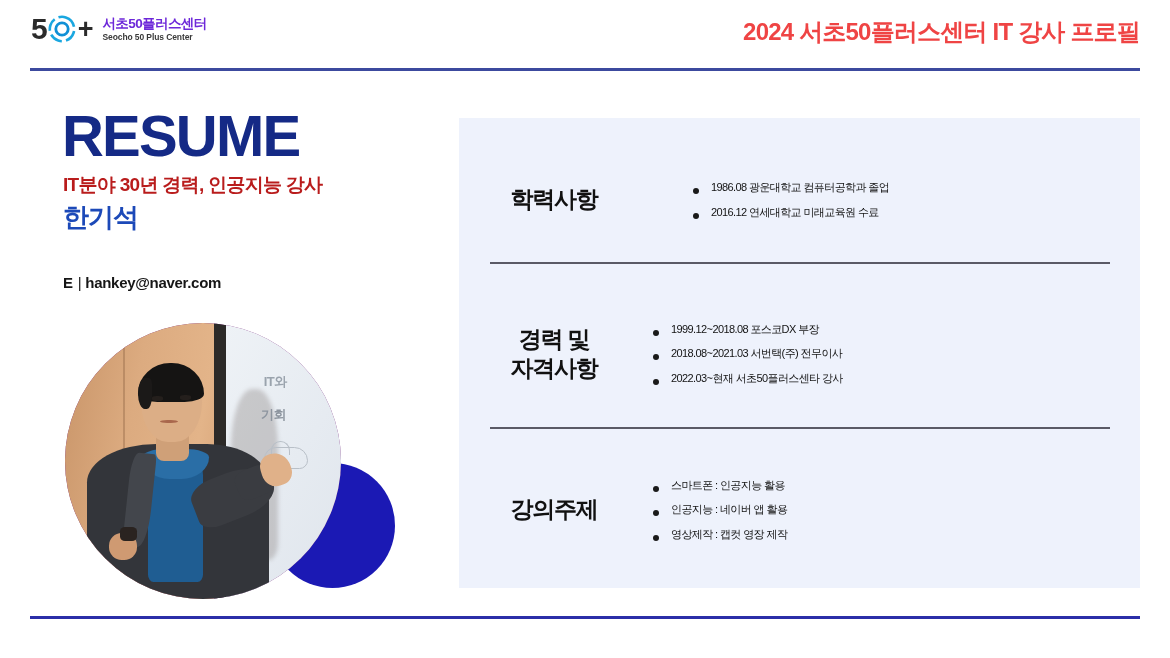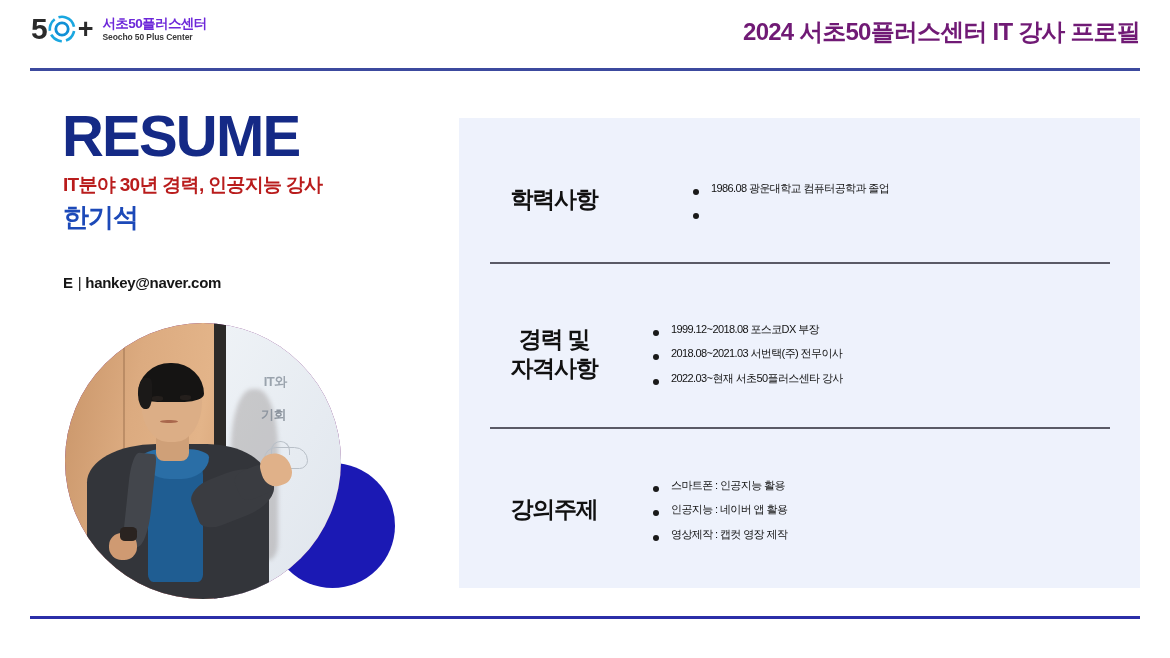--- a/index.html
+++ b/index.html
@@ -78,21 +78,21 @@
     color: #3a3a3a;
     letter-spacing: -0.1px;
     line-height: 1.3;
   }
   .header-title {
     position: absolute;
     right: 30px;
     top: 16px;
     font-size: 24px;
     font-weight: 700;
-    color: #701a75;
+    color: #ef4444;
     letter-spacing: -0.8px;
     white-space: nowrap;
   }
   .rule-top {
     position: absolute;
     left: 30px;
     top: 68px;
     width: 1110px;
     height: 3px;
     background: #3c4a9e;
@@ -554,20 +554,21 @@
 
     <div class="section section-1">
       <div class="section-label">학력사항</div>
       <div class="section-items">
         <div class="bullet-row">
           <span class="bullet-dot"></span>
           <span class="bullet-text">1986.08 광운대학교 컴퓨터공학과 졸업</span>
         </div>
         <div class="bullet-row">
           <span class="bullet-dot"></span>
+          <span class="bullet-text">2016.12 연세대학교 미래교육원 수료</span>
         </div>
       </div>
     </div>
 
     <div class="panel-divider divider-1"></div>
 
     <div class="section section-2">
       <div class="section-label">경력 및
 자격사항</div>
       <div class="section-items">

